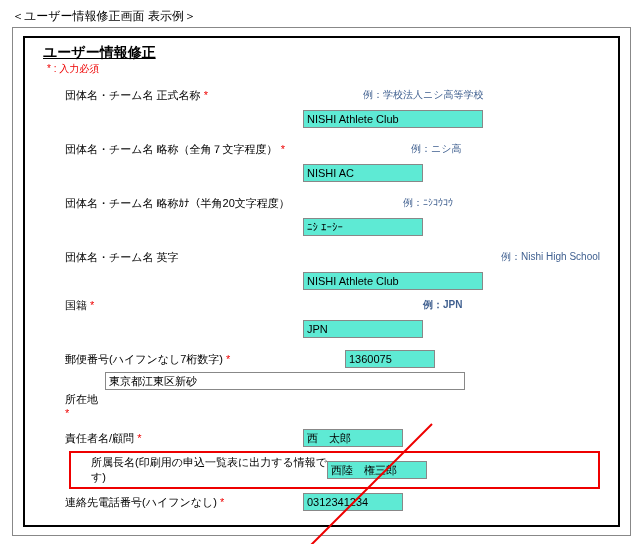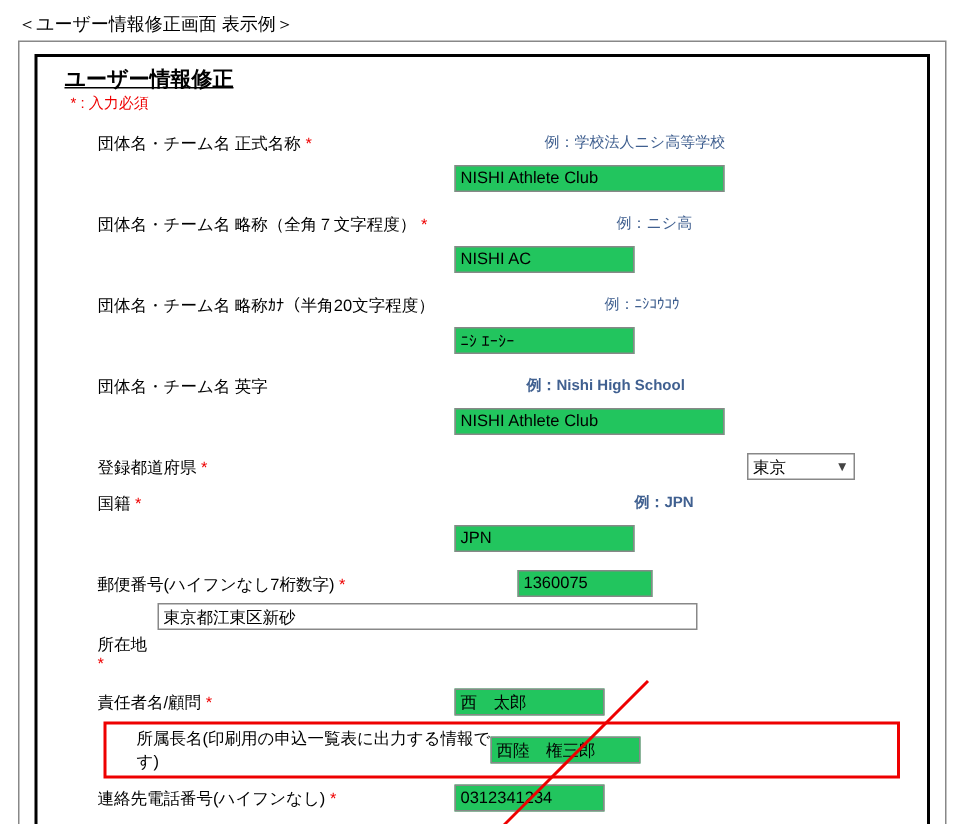--- a/index.html
+++ b/index.html
@@ -16,21 +16,21 @@
   .outer-box { border: 1px solid #888; padding: 8px 10px; }
   .inner-form { border: 2px solid #000; padding: 6px 18px 12px 18px; }
   .form-title { text-decoration: underline; font-weight: bold; font-size: 14px; }
   .req-note { color: #e00; font-size: 10px; margin-left: 4px; }
   .row { display: flex; align-items: center; min-height: 22px; margin-top: 2px; }
   .row.gap { margin-top: 8px; }
   .lbl { flex: 0 0 260px; padding-left: 22px; }
   .ast { color: #e00; }
   .example { color: #406090; font-size: 10px; }
   .inp {
-    border: 1px solid #888; background: #22c55e; height: 18px;
+    border: 1px solid #888; background: #5eead4; height: 18px;
     font-family: inherit; font-size: 11px; padding: 3px 3px;
     display: inline-flex; align-items: center;
   }
   .inp.w180 { width: 180px; }
   .inp.w120 { width: 120px; }
   .inp.w90 { width: 90px; }
   .inp.w100 { width: 100px; }
   .sel { display:inline-flex; align-items:center; justify-content:space-between; padding:1px 3px; border:1px solid #888; height:18px; font-size:11px; }
   .sel .tri { font-size:9px; color:#444; margin-left:6px; }
   .hl-red { border: 2px solid #e00; padding: 2px 4px; display:flex; align-items:center; }
@@ -74,36 +74,27 @@
       <div class="lbl"><span>団体名・チーム名 略称ｶﾅ（半角20文字程度）</span></div>
       <div style="flex:1; text-align:left; padding-left:100px;"><span class="example">例：ﾆｼｺｳｺｳ</span></div>
     </div>
     <div class="row">
       <div class="lbl"></div>
       <div class="inp w120">ﾆｼ ｴｰｼｰ</div>
     </div>
 
     <div class="row gap">
       <div class="lbl"><span>団体名・チーム名 英字</span></div>
-      <div style="flex:1; text-align:left; padding-left:48px;font-weight:bold;"><span class="example">例：Nishi High School</span></div>
+      <div style="flex:1; text-align:right; padding-left:48px;"><span class="example">例：Nishi High School</span></div>
     </div>
     <div class="row">
       <div class="lbl"></div>
       <div class="inp w180">NISHI Athlete Club</div>
     </div>
 
-    <div class="row gap">
-      <div class="lbl"><span>登録都道府県</span> <span class="ast">*</span></div>
-      <div style="flex:1; text-align:right; padding-right:30px;">
-        <span class="sel" style="width:72px;">
-          <span>東京</span>
-          <span class="tri">▼</span>
-        </span>
-      </div>
-    </div>
 
     <div class="row">
       <div class="lbl"><span>国籍</span> <span class="ast">*</span></div>
       <div style="flex:1; text-align:left; padding-left:120px;font-weight:bold;"><span class="example">例：JPN</span></div>
     </div>
     <div class="row">
       <div class="lbl"></div>
       <div class="inp w120">JPN</div>
     </div>
 

